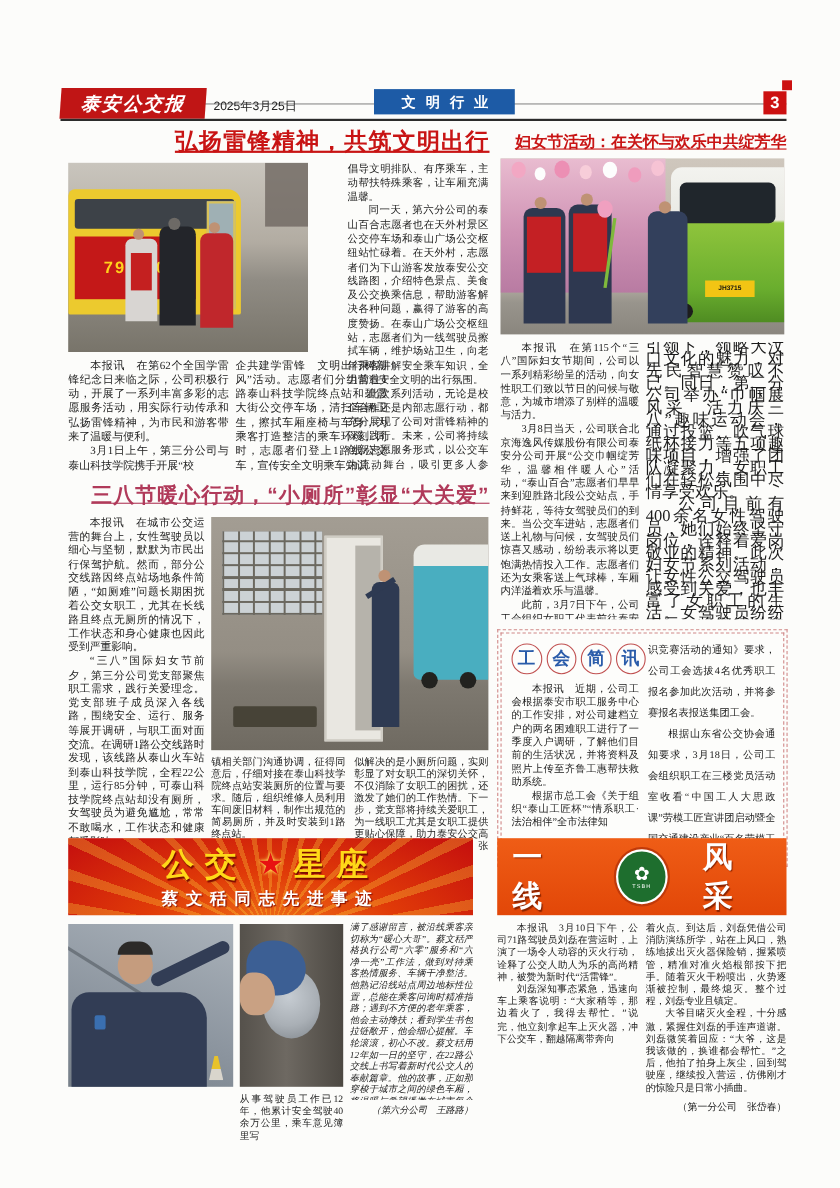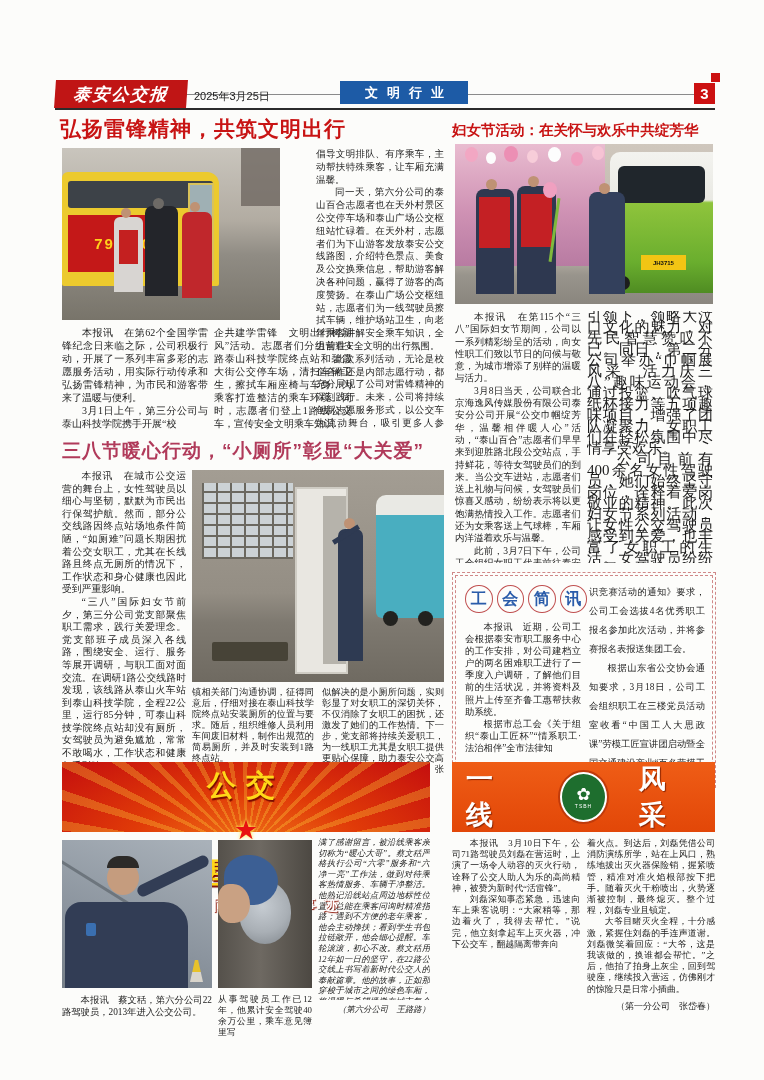--- a/index.html
+++ b/index.html
@@ -13,21 +13,21 @@
   .dateline{font-family:"Liberation Sans",sans-serif;font-size:11px;color:#222;}
   .rule-thin{background:#8a8a8a;height:1px;}
   .rule-main{background:#2b2b2b;height:2px;}
   .section-box{background:#1d5ba6;color:#fff;display:flex;align-items:center;justify-content:center;
                font-family:"Liberation Sans",sans-serif;font-weight:bold;font-size:13px;letter-spacing:9px;
                padding-left:10px;box-sizing:border-box;}
   .pagenum-box{background:#cc1111;color:#fff;display:flex;align-items:center;justify-content:center;
                font-family:"Liberation Sans",sans-serif;font-weight:bold;font-size:15px;}
   .corner-sq{background:#cc1111;}
   
-  .headline{font-family:"Liberation Sans",sans-serif;font-weight:bold;text-align:left;line-height:1.1;}
+  .headline{font-family:"Liberation Sans",sans-serif;font-weight:bold;text-align:right;line-height:1.1;text-decoration:underline;}
   .h-red{color:#c81414;}
   .h-magenta{color:#b03a5a;}
   
   .col{text-align:justify;overflow:hidden;}
   .col p{margin:0;text-indent:2em;}
   .col p.noind{text-indent:0;}
   .byline{text-align:right;margin:0;}
   
   .photo{position:absolute;overflow:hidden;background:#9a968e;}
   .ph{position:absolute;}
@@ -223,21 +223,21 @@
     <div class="col abs" style="left:136px;top:10px;width:116px;height:194px;font-size:9.3px;line-height:19px;">
       <div>
           <p class="noind">识竞赛活动的通知》要求，公司工会选拔4名优秀职工报名参加此次活动，并将参赛报名表报送集团工会。</p>
           <p>根据山东省公交协会通知要求，3月18日，公司工会组织职工在三楼党员活动室收看“中国工人大思政课”劳模工匠宣讲团启动暨全国交通建设产业“百名劳模工匠进一线”2025年首场宣讲活动启动仪式。</p>
         </div>
       <p class="byline" style="margin-top:8px;">（党群与人力资源部　潘翠玲）</p>
     </div>
   </div>
 
   <div class="abs banner-red" style="left:62px;top:762px;width:368px;height:70px;">
-    <div class="banner-title" style="margin-top:4px;flex-direction:column;">
+    <div class="banner-title" style="margin-top:4px;">
       <span>公交</span>
       <span class="banner-star">★</span>
       <span>星座</span>
     </div>
     <div class="banner-sub" style="margin-top:2px;">蔡文秳同志先进事迹</div>
   </div>
 
   <div class="photo" style="left:62px;top:840px;width:150px;height:148px;background:linear-gradient(200deg,#aab2ba 0%,#8b949e 60%,#767f88 100%);">
     <div class="ph" style="left:-10%;top:30%;width:70%;height:3px;background:#6d757d;transform:rotate(32deg);"></div>
     <div class="ph" style="left:2%;top:42%;width:82%;height:60%;background:#323d55;border-radius:16px 24px 0 0;"></div>
@@ -247,25 +247,20 @@
     <div class="ph" style="left:16%;top:56%;width:10px;height:13px;background:#3a6fb0;border-radius:2px;"></div>
     <div class="ph" style="right:6%;bottom:4%;width:13px;height:22px;background:linear-gradient(180deg,#e8c22a 0 55%,#d9d5cc 55% 100%);clip-path:polygon(38% 0,62% 0,100% 100%,0 100%);"></div>
   </div>
 
   <div class="photo" style="left:218px;top:840px;width:94px;height:148px;background:linear-gradient(90deg,#55514b 0%,#6e6962 45%,#4c4842 100%);">
     <div class="ph" style="left:22%;top:28%;width:56%;height:42%;background:radial-gradient(circle at 45% 40%,#c6ccd2 0%,#a9afb5 55%,#7e848a 100%);border-radius:50%;"></div>
     <div class="ph" style="left:6%;top:10%;width:58%;height:34%;background:#3c5f94;border-radius:45% 55% 50% 40%;"></div>
     <div class="ph" style="left:0;top:30%;width:34%;height:26%;background:#c9a183;border-radius:40% 60% 55% 45%;"></div>
   </div>
 
-  <div class="col abs" style="left:62px;top:994px;width:150px;height:28px;font-size:9.3px;line-height:12px;">
-    <div>
-        <p>本报讯　蔡文秳，第六分公司22路驾驶员，2013年进入公交公司。</p>
-      </div>
-  </div>
   <div class="col abs" style="left:218px;top:994px;width:94px;height:50px;font-size:8.8px;line-height:11px;">
     <div>
         <p class="noind">从事驾驶员工作已12年，他累计安全驾驶40余万公里，乘车意见簿里写</p>
       </div>
   </div>
   <div class="col abs italic-col" style="left:318px;top:838px;width:112px;height:162px;font-size:8.4px;line-height:10.6px;">
     <div>
         <p class="noind">满了感谢留言，被沿线乘客亲切称为“暖心大哥”。蔡文秳严格执行公司“六零”服务和“六净一亮”工作法，做到对待乘客热情服务、车辆干净整洁。他熟记沿线站点周边地标性位置，总能在乘客问询时精准指路；遇到不方便的老年乘客，他会主动搀扶；看到学生书包拉链敞开，他会细心提醒。车轮滚滚，初心不改。蔡文秳用12年如一日的坚守，在22路公交线上书写着新时代公交人的奉献篇章。他的故事，正如那穿梭于城市之间的绿色车厢，将温暖与希望播撒在城市每个角落，让十米车厢成为展示城市文明的最美窗口。</p>
       </div>
   </div>

